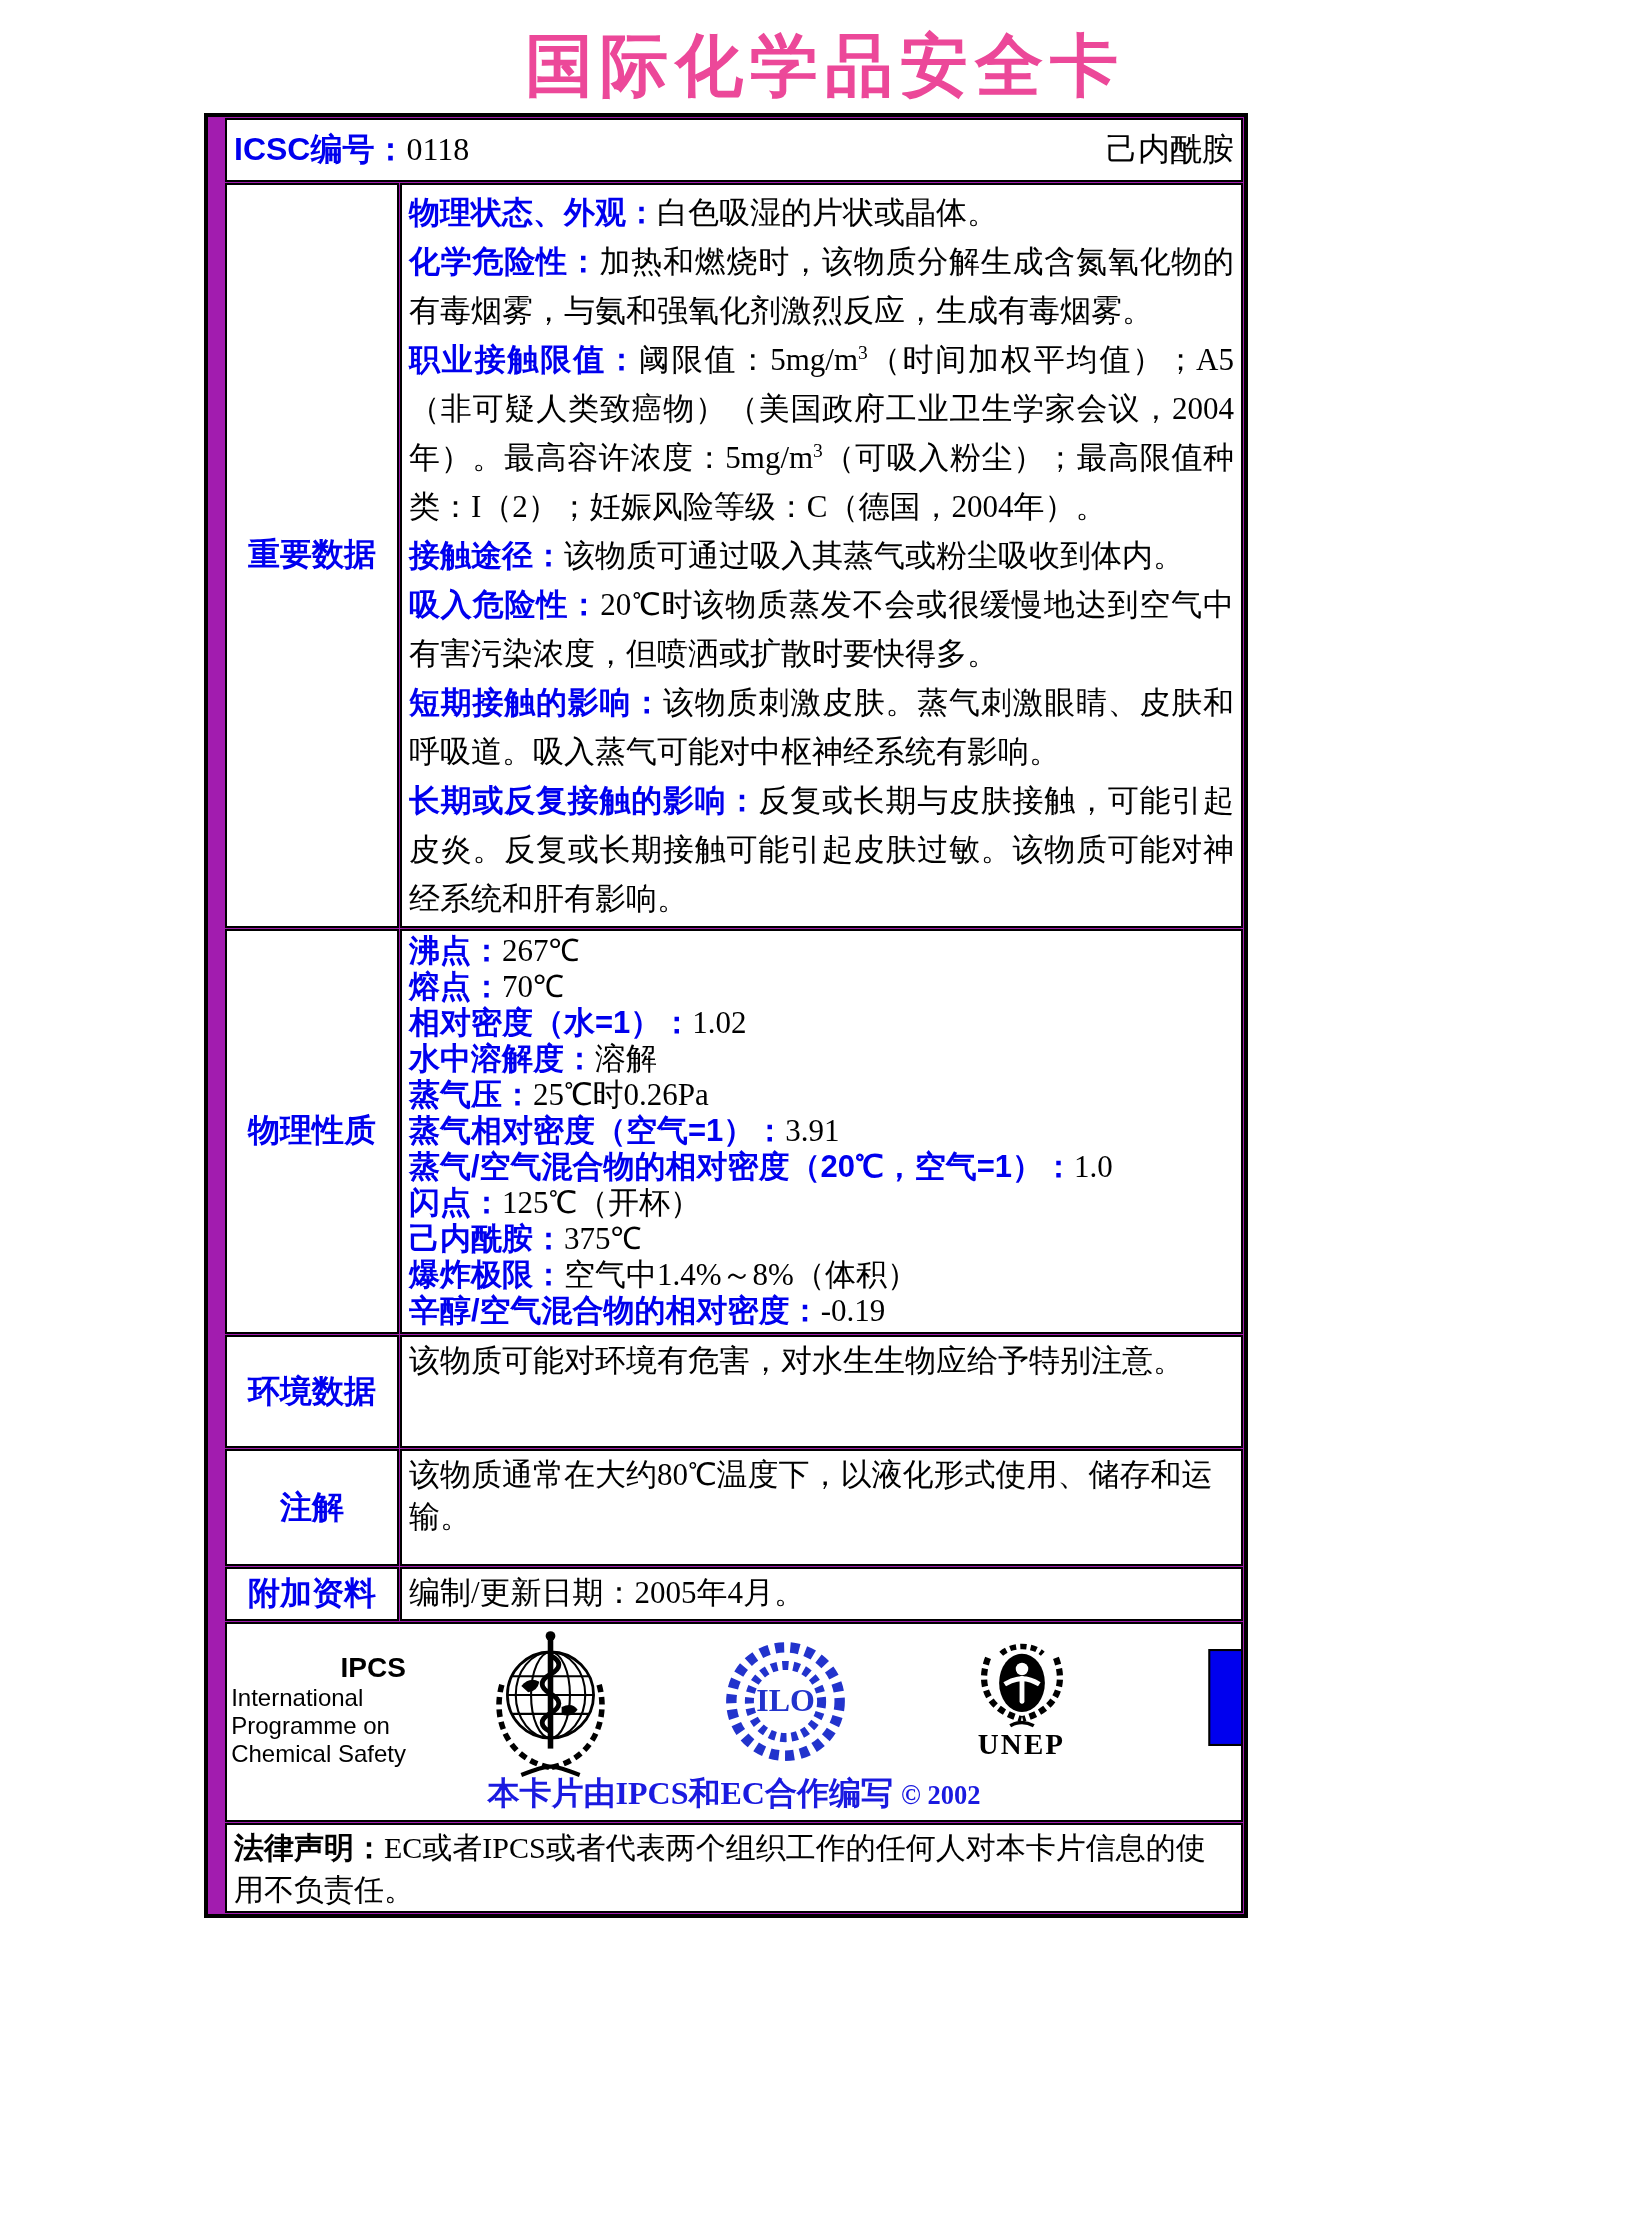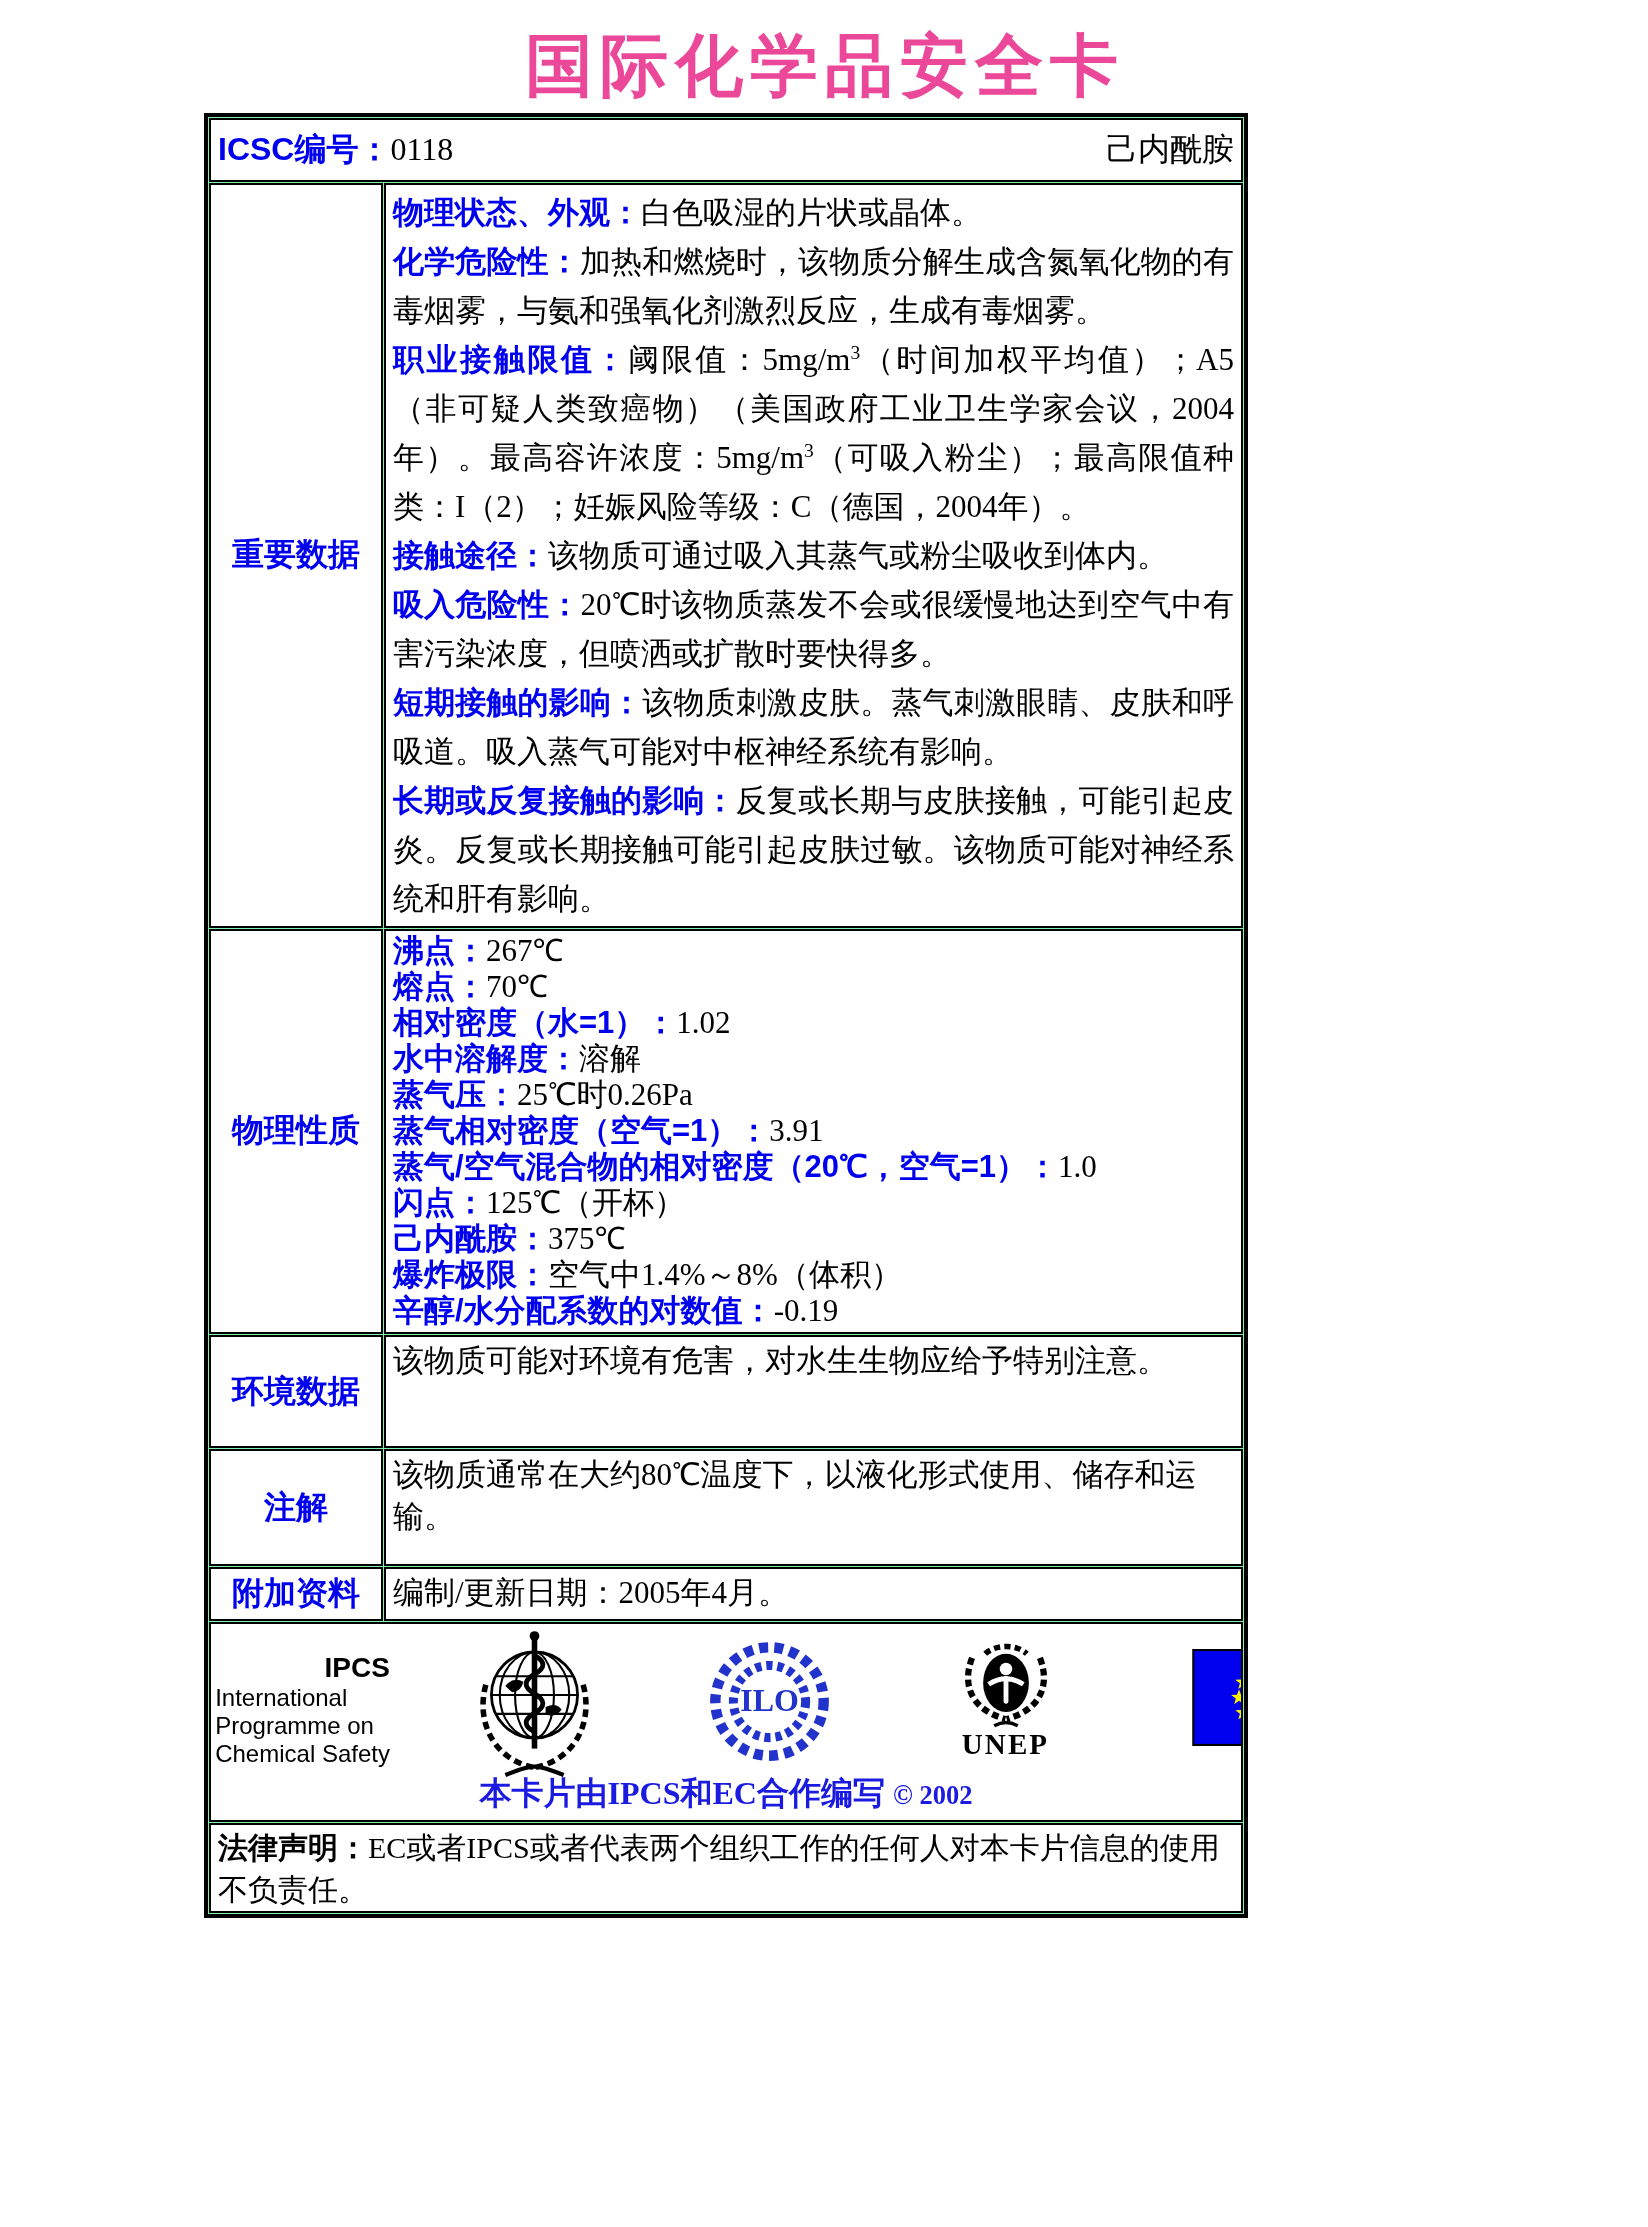--- a/index.html
+++ b/index.html
@@ -24,21 +24,22 @@
     white-space: nowrap;
   }
   table.icsc-card {
     position: absolute;
     left: 204px; top: 113px;
     width: 1044px;
     table-layout: fixed;
     border-collapse: separate;
     border-spacing: 1.4px;
     border: 4.2px solid #000000;
-    background: #86efac;
+    background: #a21caf;
+    padding-left: 16px;
   }
   table.icsc-card td {
     border: 2.1px solid #000000;
     background: #ffffff;
     padding: 2.8px 7px;
     overflow: hidden;
   }
   col.c-label { width: 174px; }
   td.section-label-cell {
     vertical-align: middle;
@@ -134,21 +135,21 @@
       <div><span class="blue-label">沸点：</span><span>267℃</span></div>
       <div><span class="blue-label">熔点：</span><span>70℃</span></div>
       <div><span class="blue-label">相对密度（水=1）：</span><span>1.02</span></div>
       <div><span class="blue-label">水中溶解度：</span><span>溶解</span></div>
       <div><span class="blue-label">蒸气压：</span><span>25℃时0.26Pa</span></div>
       <div><span class="blue-label">蒸气相对密度（空气=1）：</span><span>3.91</span></div>
       <div><span class="blue-label">蒸气/空气混合物的相对密度（20℃，空气=1）：</span><span>1.0</span></div>
       <div><span class="blue-label">闪点：</span><span>125℃（开杯）</span></div>
       <div><span class="blue-label">己内酰胺：</span><span>375℃</span></div>
       <div><span class="blue-label">爆炸极限：</span><span>空气中1.4%～8%（体积）</span></div>
-      <div><span class="blue-label">辛醇/水分配系数的对数值：</span><span>-0.19</span></div>
+      <div><span class="blue-label">辛醇/空气混合物的相对密度：</span><span>-0.19</span></div>
     </td>
   </tr>
 
   <tr>
     <td class="section-label-cell" style="height:113px;">环境数据</td>
     <td class="content-cell text-cell">该物质可能对环境有危害，对水生生物应给予特别注意。</td>
   </tr>
 
   <tr>
     <td class="section-label-cell" style="height:117px;">注解</td>

